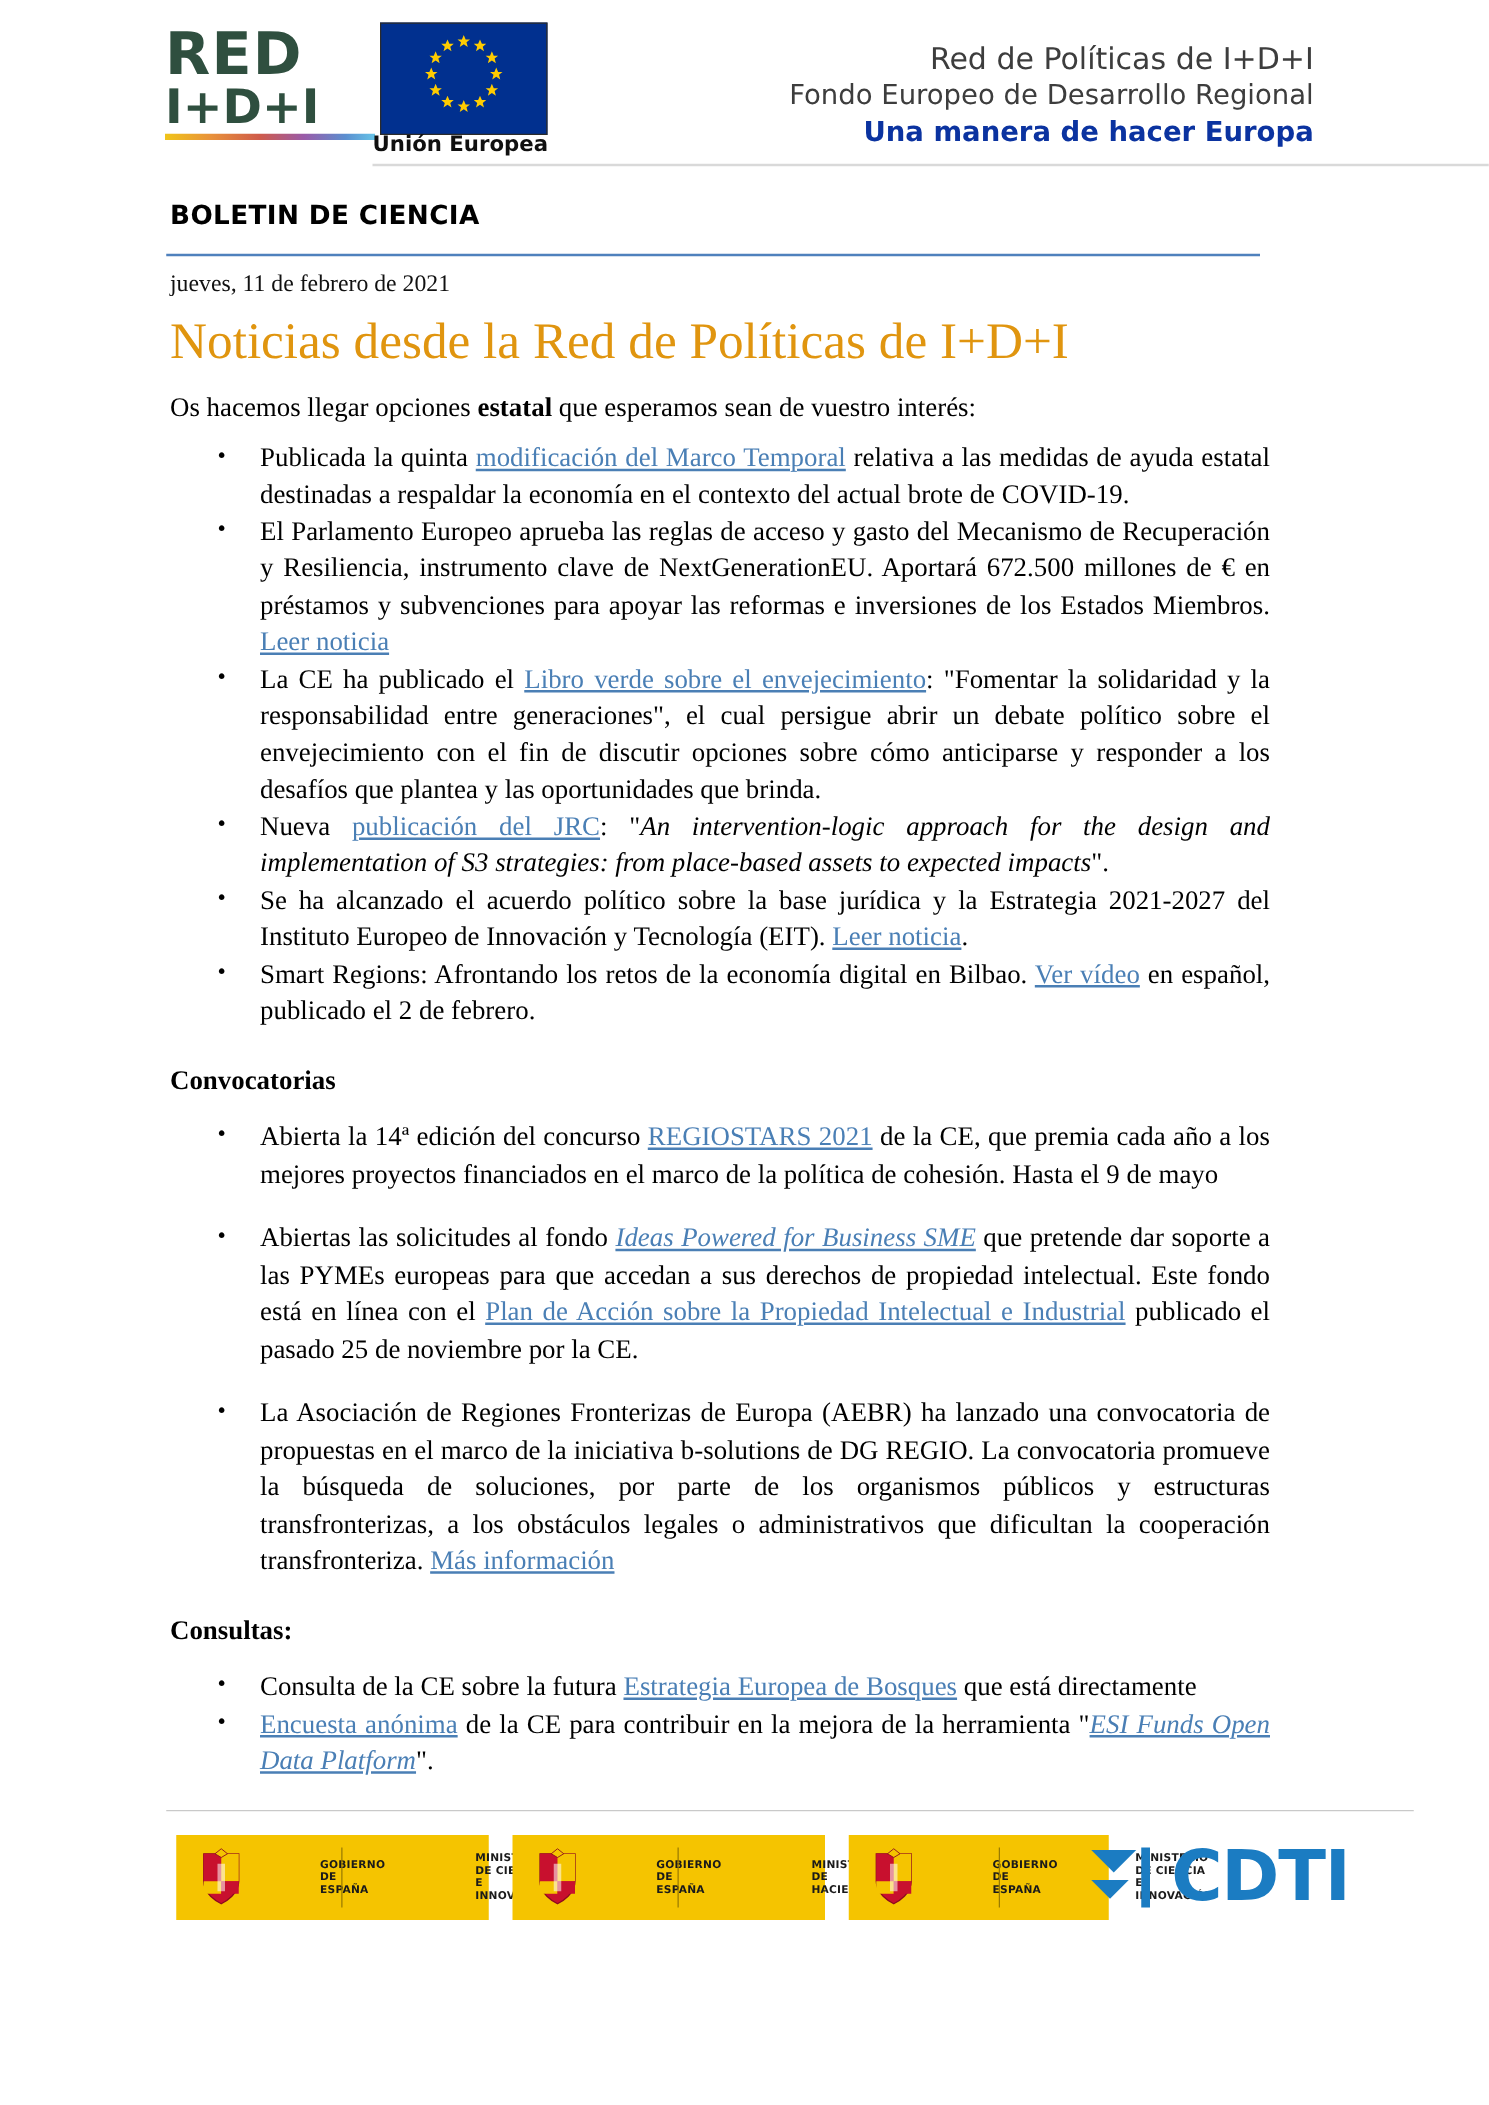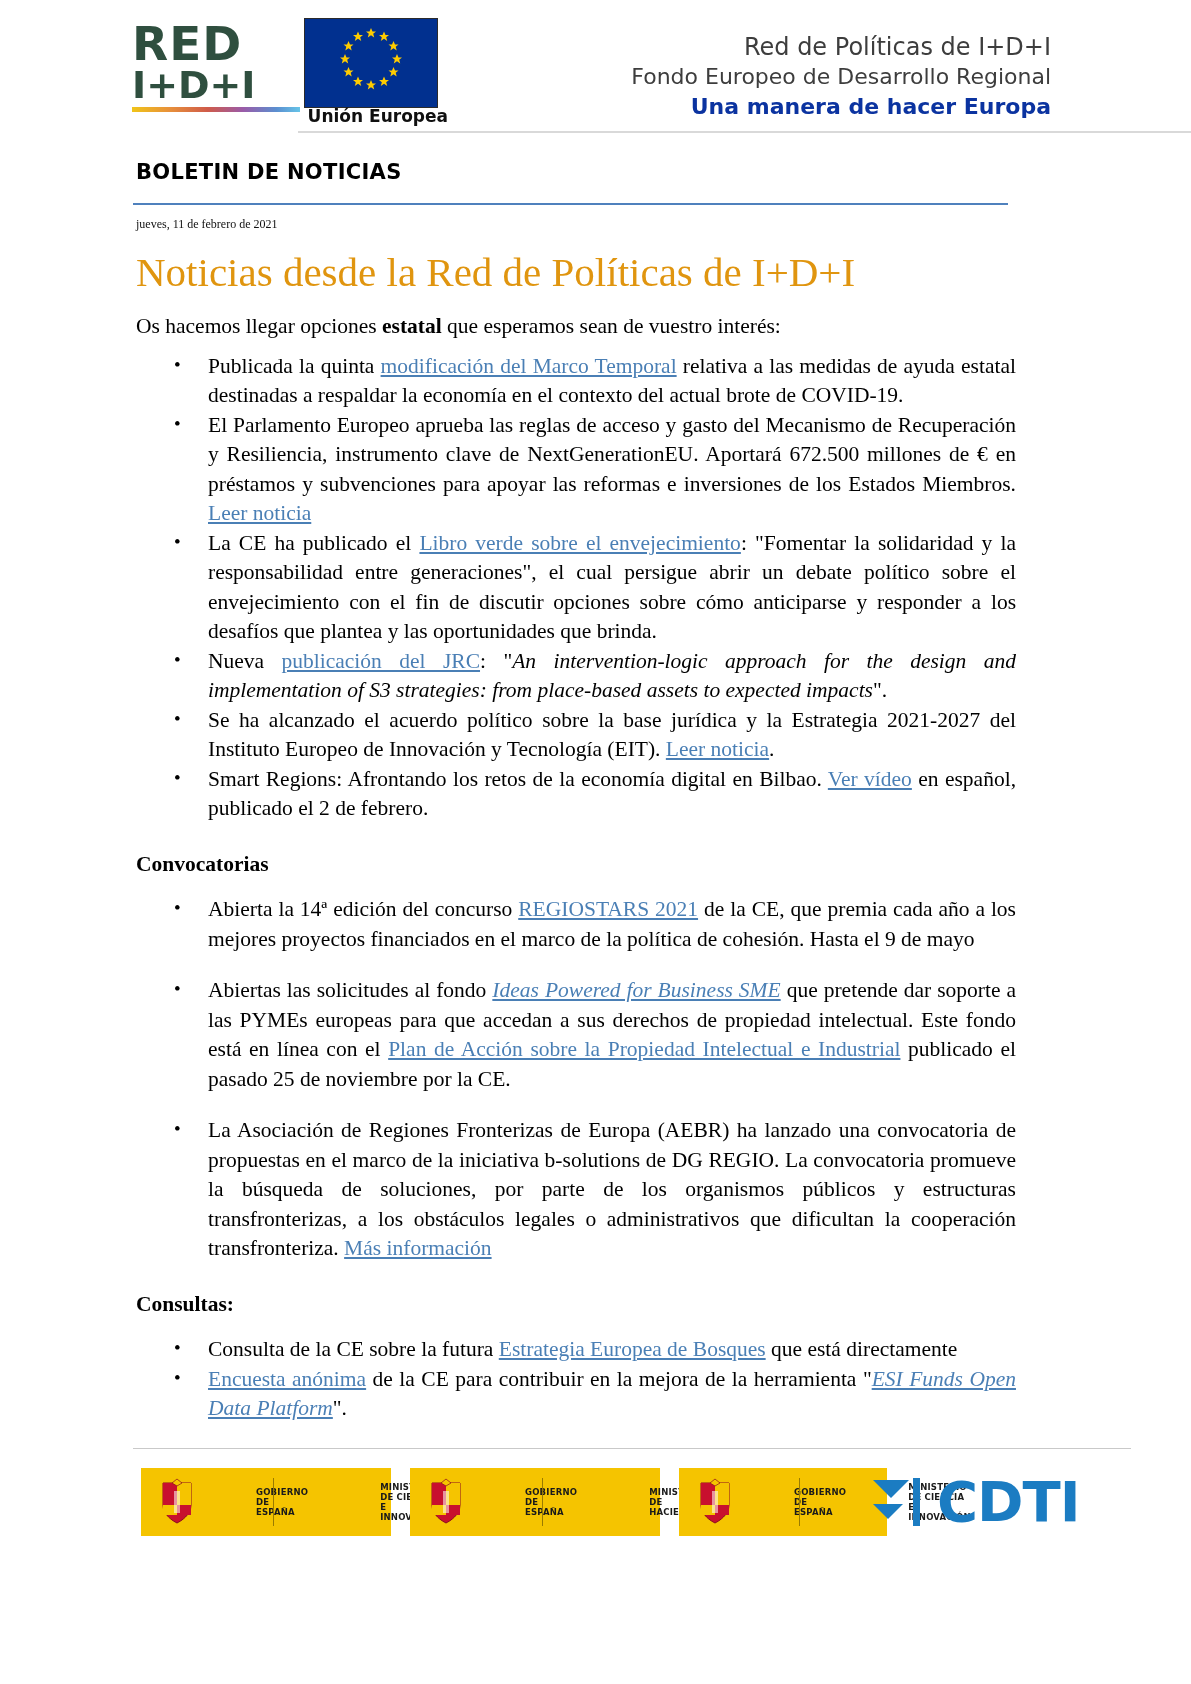--- a/index.html
+++ b/index.html
@@ -35,21 +35,21 @@
     margin-top:3px;width:168px;height:5px;
     background:linear-gradient(to right,#f0c419 0%, #e8913a 22%, #cf5b4a 45%, #9a5ba8 66%, #5b8fd0 86%, #66c4e8 100%);
   }
   .eu-flag{
     position:absolute;left:268px;top:18px;width:132px;height:88px;
     background:#01308f;border:1px solid #2b2b2b;
   }
   .eu-stars{position:absolute;left:0;top:0;width:132px;height:88px;}
   .eu-caption{
     position:absolute;left:262px;top:106px;width:150px;
-    text-align:right;
+    text-align:left;
     font-family:"DejaVu Sans", sans-serif;
     font-weight:bold;font-size:17px;color:#101010;
   }
   .header-text{
     position:absolute;right:176px;top:32px;text-align:right;
     font-family:"DejaVu Sans", sans-serif;
   }
   .header-text .l1{font-size:24px;color:#3d3d3d;line-height:30px;}
   .header-text .l2{font-size:22px;color:#3d3d3d;line-height:30px;}
   .header-text .l3{
@@ -64,21 +64,21 @@
   .boletin{
     position:absolute;left:100px;top:160px;
     font-family:"DejaVu Sans", sans-serif;
     font-weight:bold;font-size:21px;letter-spacing:.3px;color:#000;
   }
   .blue-rule{
     position:absolute;left:97px;top:203px;width:875px;height:2px;background:#4f81bd;
   }
   .date{
     position:absolute;left:100px;top:217px;
-    font-size:12px;color:#111;
+    font-size:19px;color:#111;
   }
   .main-title{
     position:absolute;left:100px;top:248px;
     font-size:41px;color:#e0950f;line-height:48px;
     font-family:"Liberation Serif", serif;
   }
 
   
   .body{
     position:absolute;left:100px;top:312px;width:880px;
@@ -182,21 +182,21 @@
 
     <div class="header-text">
       <div class="l1">Red de Políticas de I+D+I</div>
       <div class="l2">Fondo Europeo de Desarrollo Regional</div>
       <div class="l3">Una manera de hacer Europa</div>
     </div>
 
     <div class="header-rule"></div>
   </div>
 
-  <div class="boletin">BOLETIN DE NOTICIAS</div>
+  <div class="boletin">BOLETIN DE CIENCIA</div>
   <div class="blue-rule"></div>
   <div class="date">jueves, 11 de febrero de 2021</div>
   <div class="main-title">Noticias desde la Red de Políticas de I+D+I</div>
 
   <div class="body">
 
     <p class="lead"><span>Os hacemos llegar opciones </span><b>estatal</b><span> que esperamos sean de vuestro interés:</span></p>
 
     <ul class="bullets">
       <li><span>Publicada la quinta </span><a class="lnk" href="#">modificación del Marco Temporal</a><span> relativa a las medidas de ayuda estatal destinadas a respaldar la economía en el contexto del actual brote de COVID-19.</span></li>

